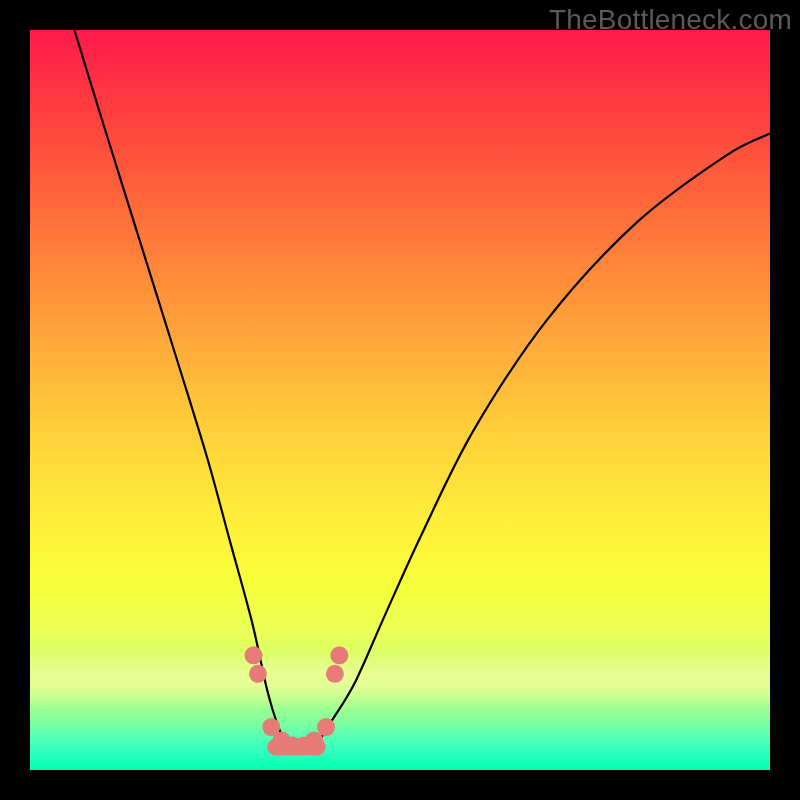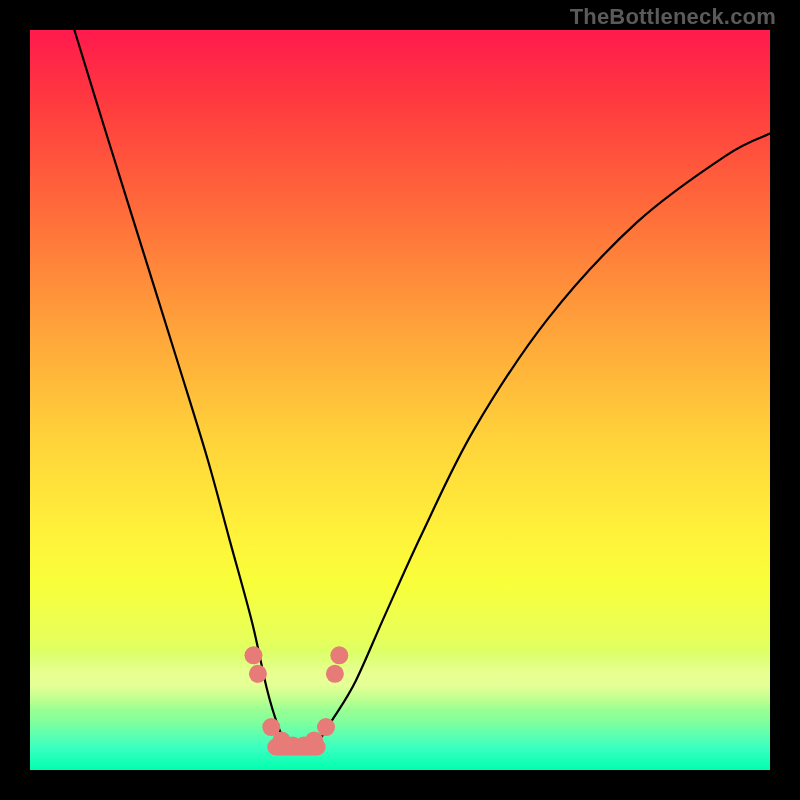--- a/index.html
+++ b/index.html
@@ -42,24 +42,24 @@
     bottom: 60px;
     background: linear-gradient(to bottom,
       rgba(255,255,120,0.0) 0%,
       rgba(255,255,170,0.55) 40%,
       rgba(255,255,170,0.55) 60%,
       rgba(255,255,120,0.0) 100%);
   }
   .watermark {
     position: absolute;
     top: 4px;
-    right: 24px;
+    right: 8px;
     color: #5a5a5a;
-    font-size: 22px;
-    font-weight: 700;
+    font-size: 28px;
+    font-weight: 400;
     letter-spacing: 0.2px;
     z-index: 50;
   }
   svg.curve {
     position: absolute;
     left: 0;
     top: 0;
     width: 740px;
     height: 740px;
     overflow: visible;

